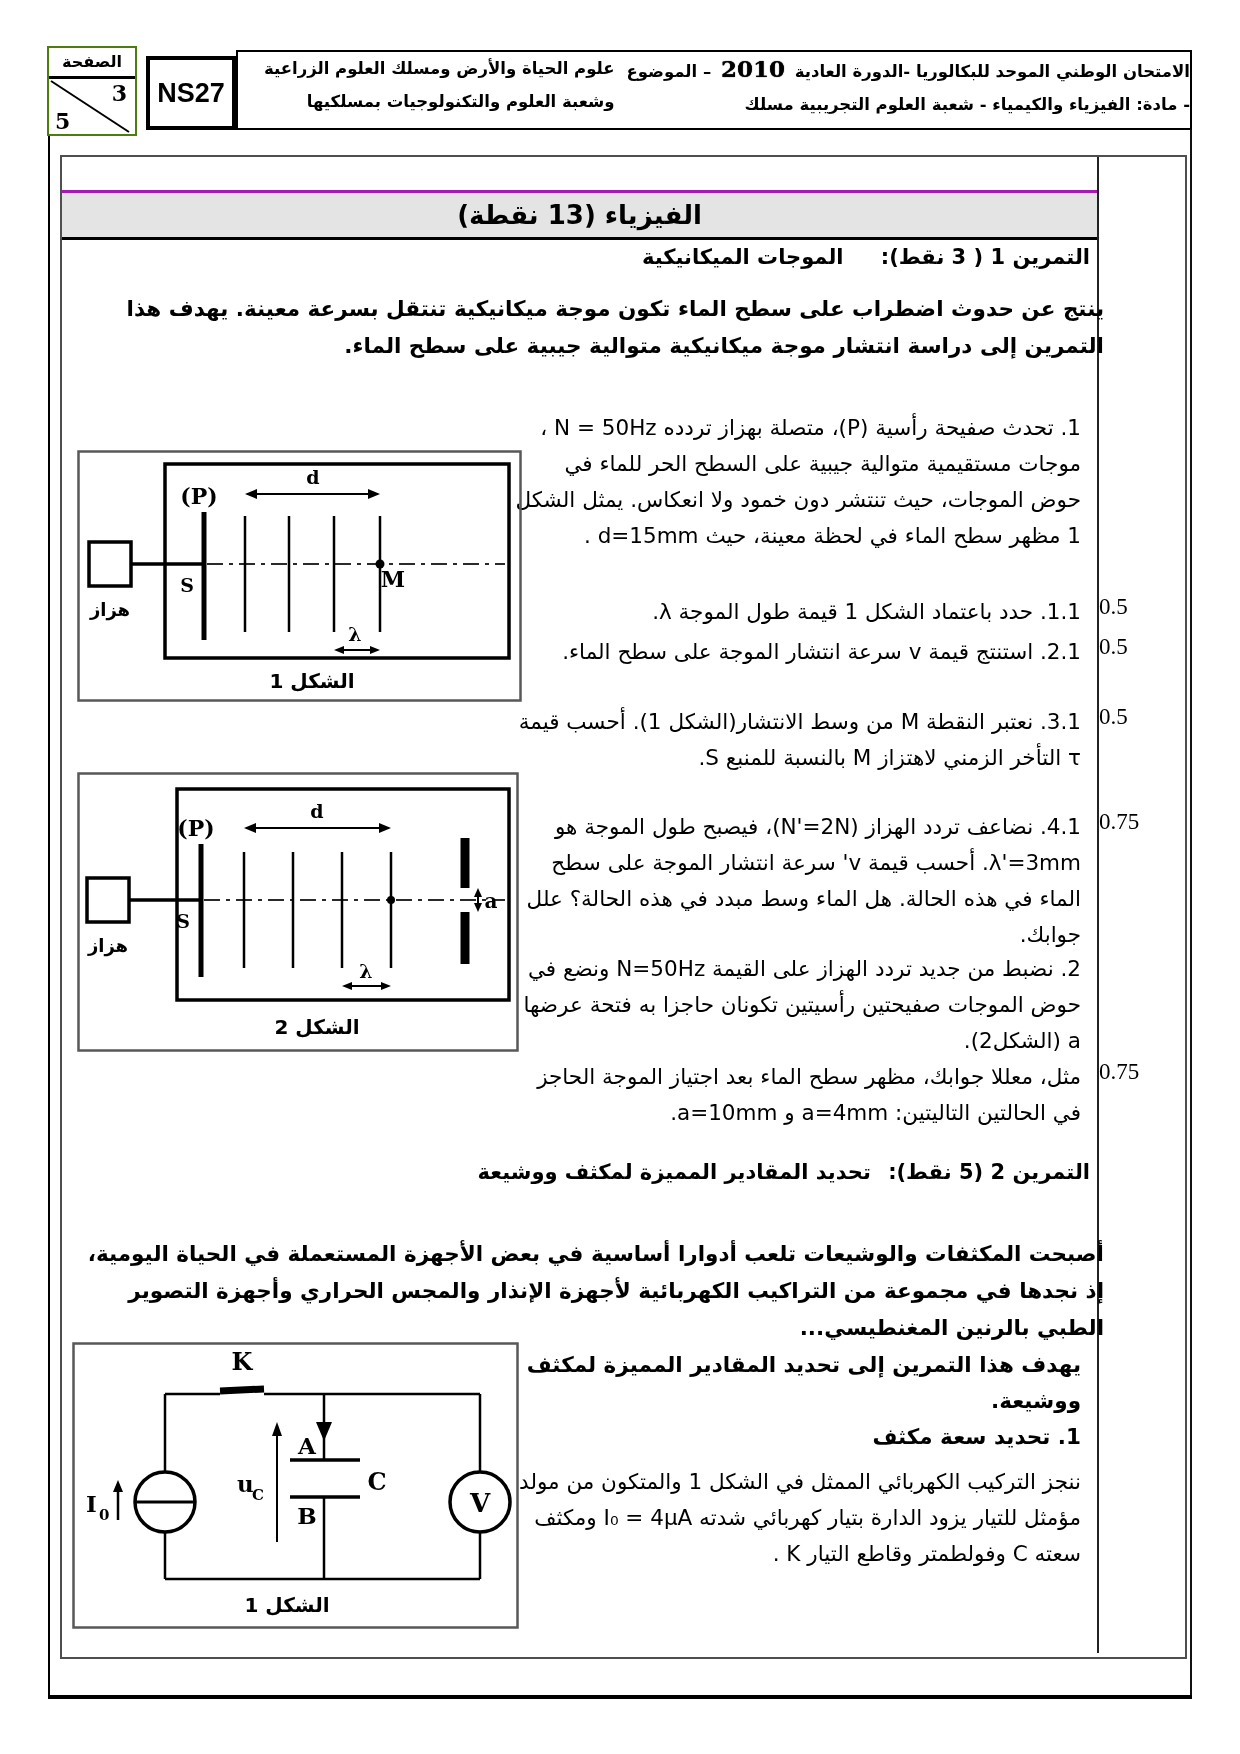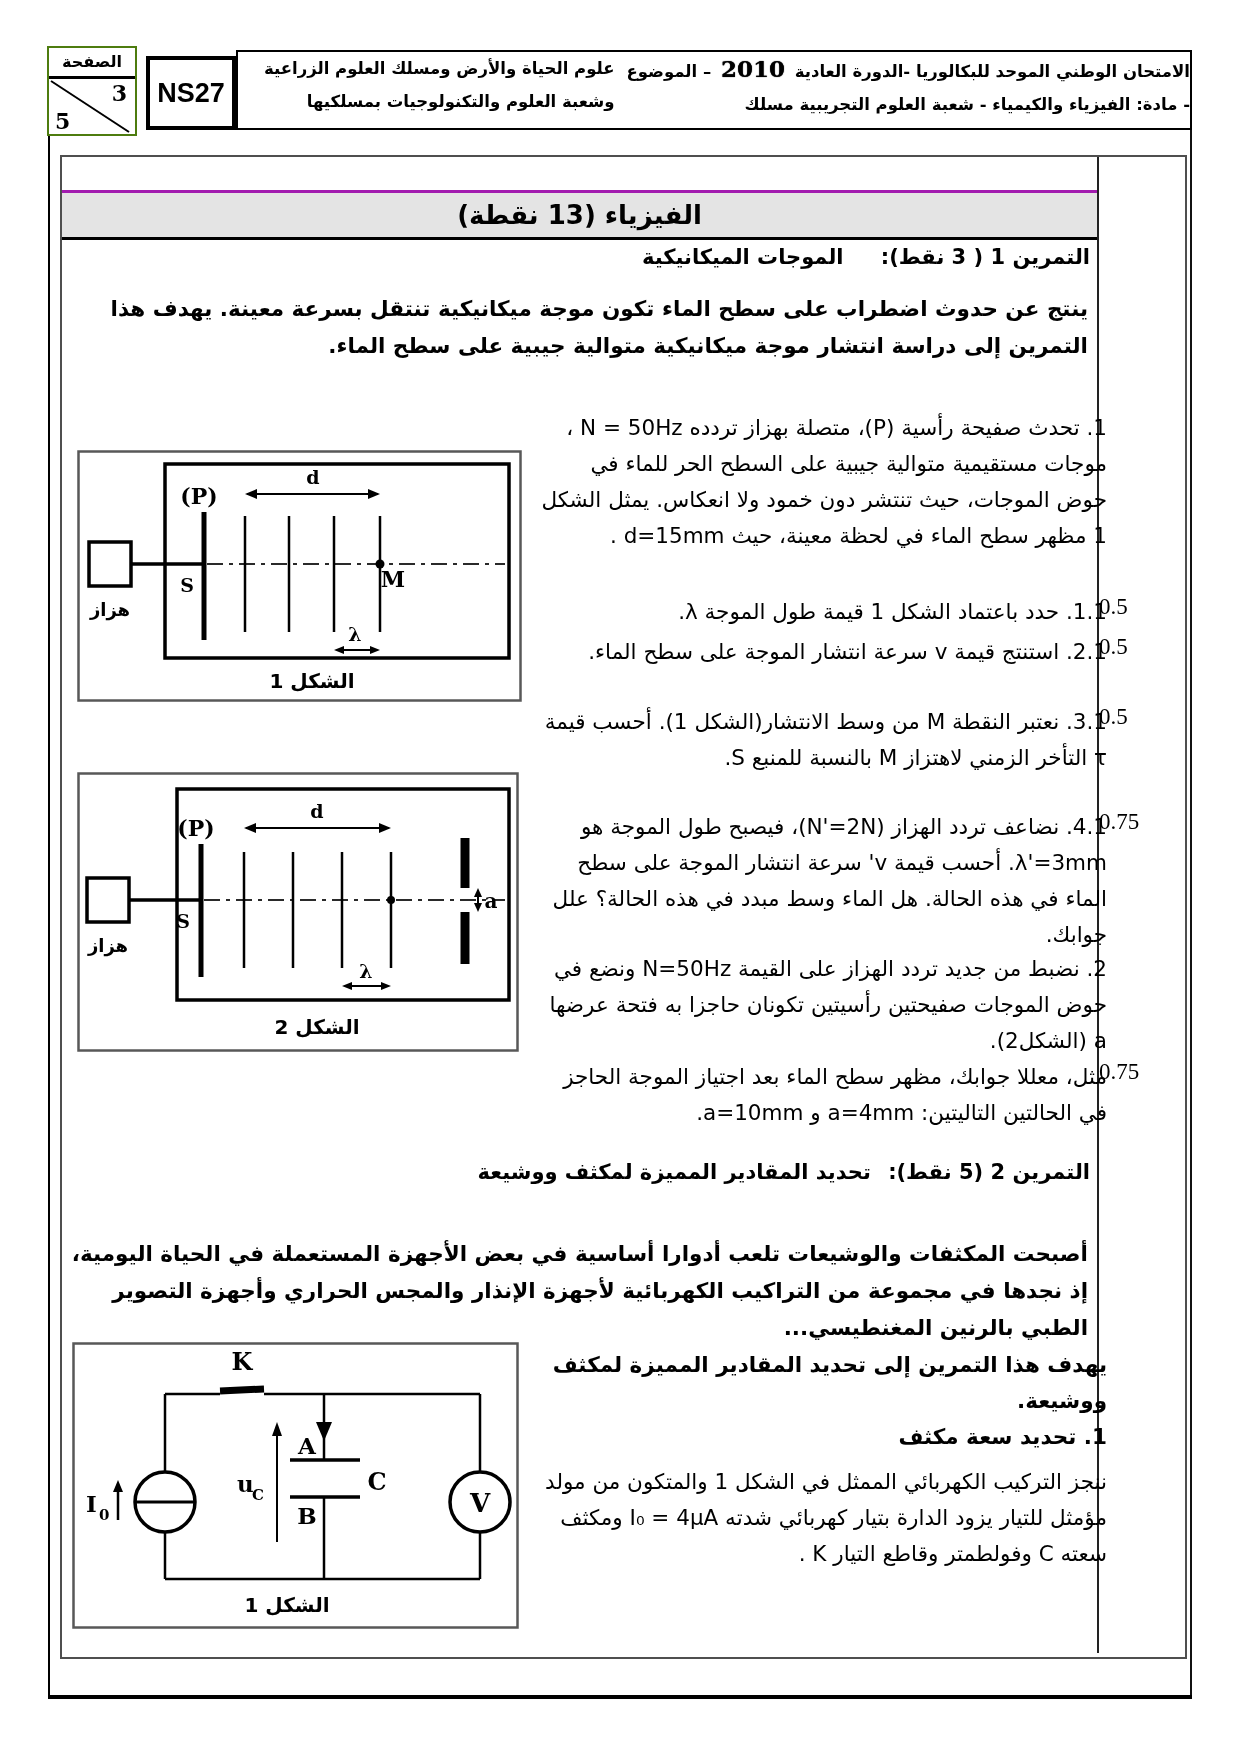--- a/index.html
+++ b/index.html
@@ -27,23 +27,23 @@
   .bottomrule{left:48px;top:1695px;width:1144px;height:4px;background:#000;}
   
   .frame{left:60px;top:155px;width:1123px;height:1500px;border:2px solid #4f4f4f;background:#fff;}
   .markdiv{left:1035px;top:0;width:2px;height:1496px;background:#222;position:absolute;}
   .banner{position:absolute;left:0;top:33px;width:1035px;height:44px;background:#e4e4e4;
           border-top:3px solid #a21caf;border-bottom:3px solid #000;text-align:center;
           font-weight:bold;font-size:26px;line-height:44px;direction:rtl;}
   .ex-title{position:absolute;left:0;width:1028px;direction:rtl;text-align:right;
             font-weight:bold;font-size:21px;padding-right:4px;}
   .ex-title .topic{margin-right:30px;}
-  .intro{position:absolute;left:4px;width:1022px;direction:rtl;text-align:right;
+  .intro{position:absolute;left:20px;width:1022px;direction:rtl;text-align:right;
          font-weight:bold;font-size:21.5px;line-height:37px;margin:0;}
-  .rcol{position:absolute;left:477px;width:568px;direction:rtl;text-align:right;
+  .rcol{position:absolute;left:451px;width:568px;direction:rtl;text-align:right;
         font-size:21.5px;line-height:36px;margin:0;}
   .bold{font-weight:bold;}
   .mark{position:absolute;left:1037px;width:84px;text-align:left;
         font-family:Liberation Serif, serif;font-size:23px;}
   svg text{font-family:"DejaVu Serif",serif;}
   svg text.ar{font-family:"DejaVu Sans",sans-serif;}
 </style>
 </head>
 <body>
 

